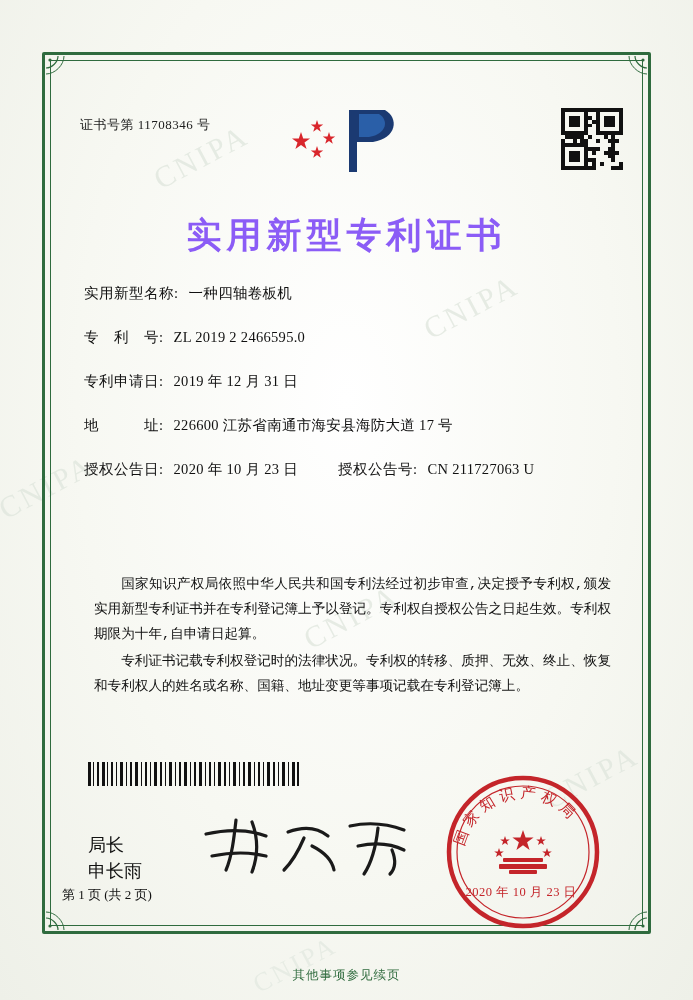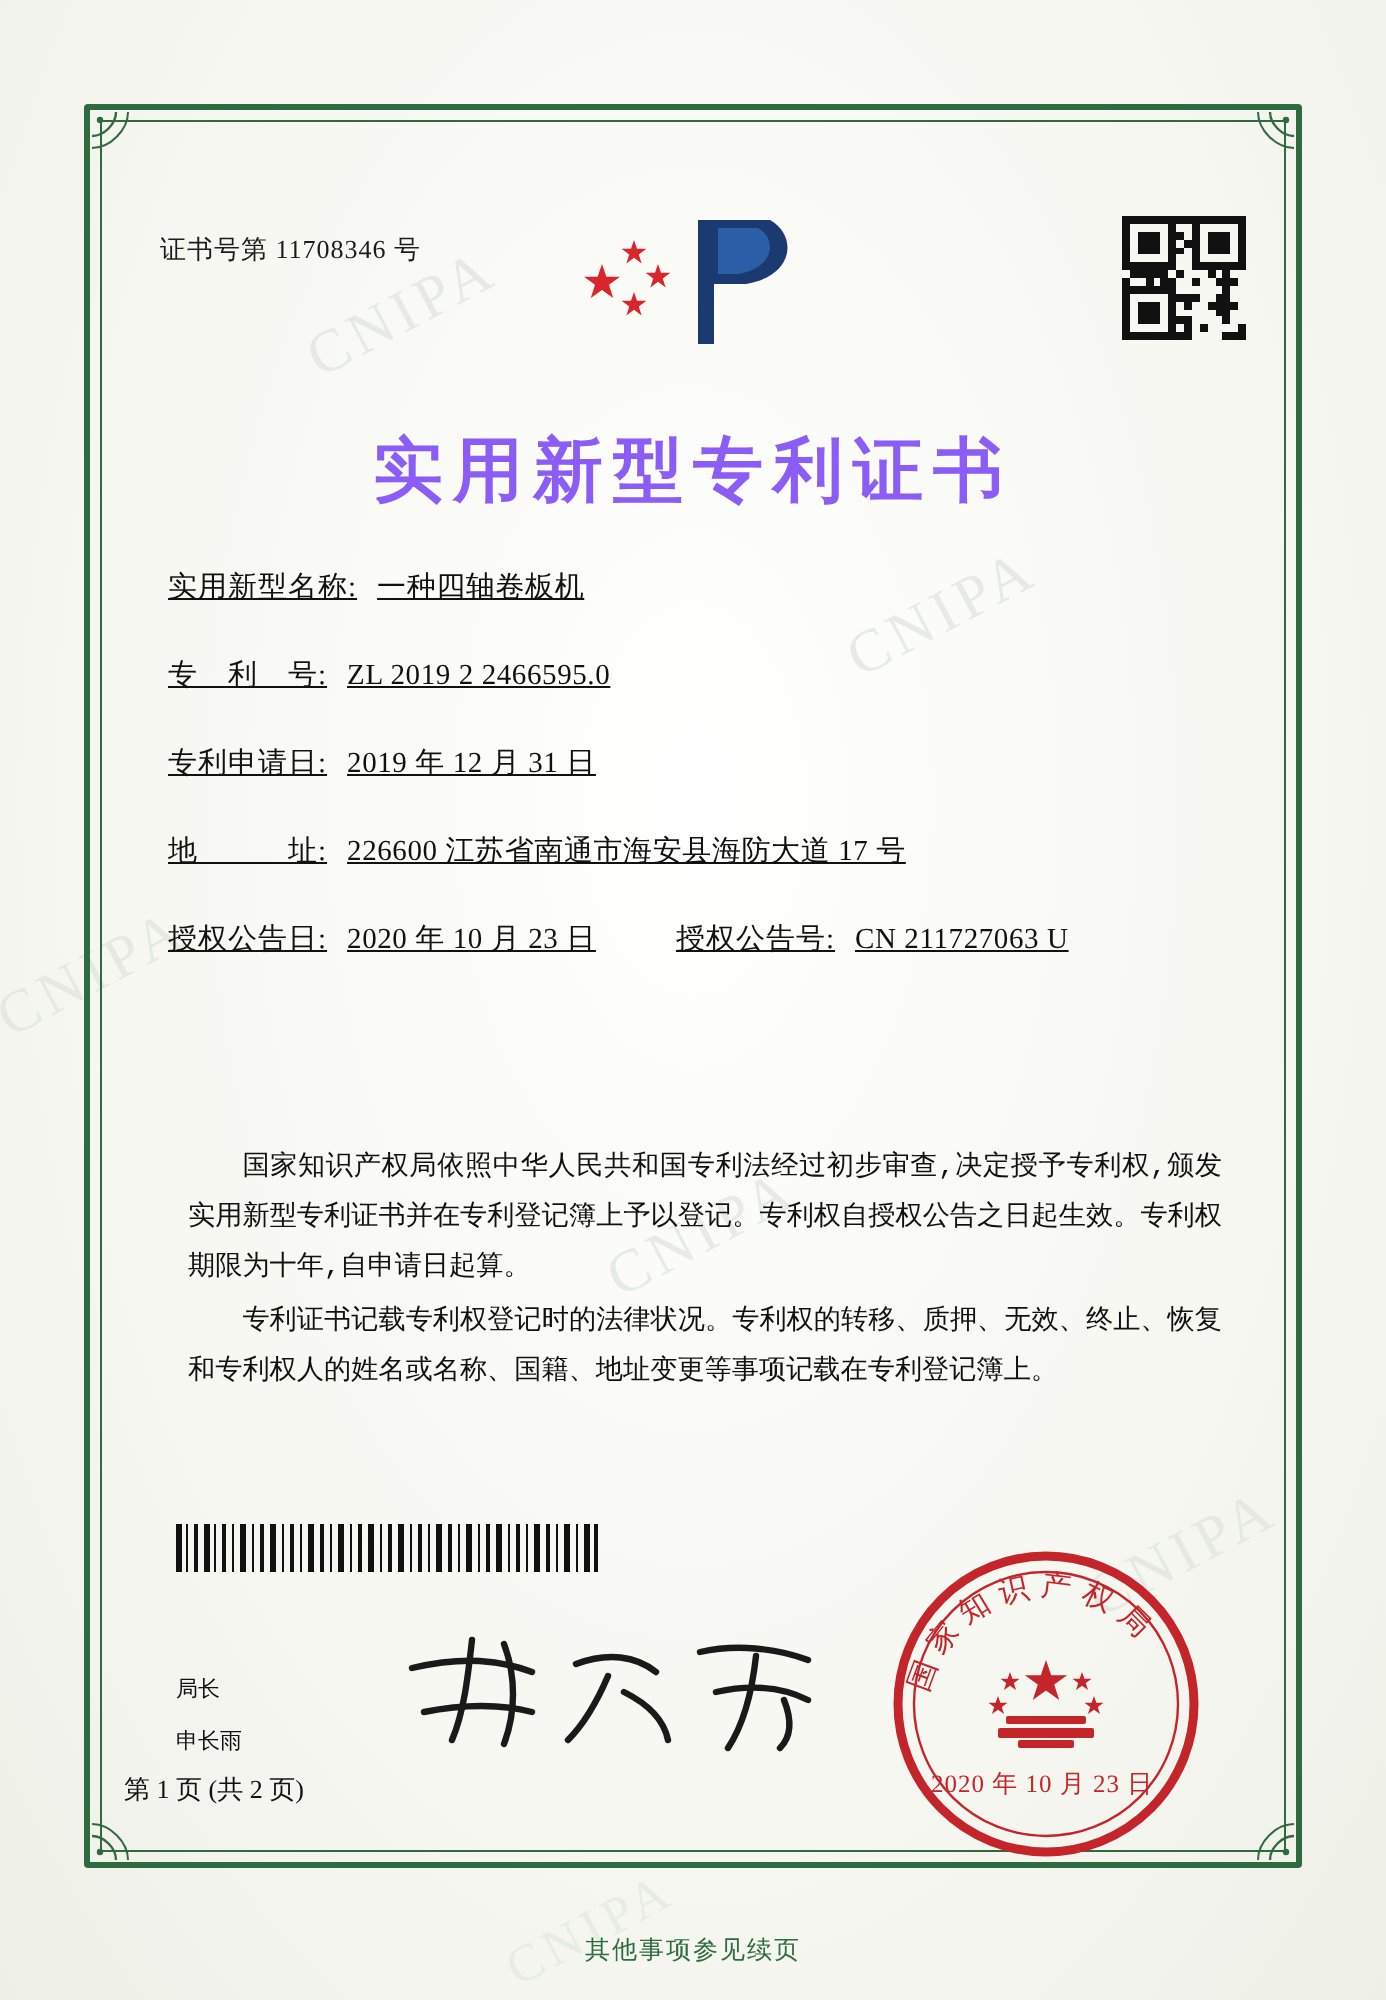--- a/index.html
+++ b/index.html
@@ -129,21 +129,20 @@
     left: 22px;
     right: 18px;
     top: 212px;
     font-size: 14.5px;
     color: #111;
   }
   .field {
     display: flex;
     align-items: baseline;
     margin-bottom: 25px;
-    text-decoration: underline;
   }
   .field .lab {
     white-space: nowrap;
     letter-spacing: .5px;
   }
   .field .val {
     margin-left: 10px;
     letter-spacing: .3px;
     text-align: right;
   }
@@ -173,21 +172,21 @@
     top: 690px;
     width: 212px;
     height: 24px;
   }
   .barcode svg { display:block; }
 
   .signer {
     position: absolute;
     left: 26px;
     top: 760px;
-    font-size: 11px;
+    font-size: 18px;
     line-height: 26px;
     color: #111;
   }
   .signature {
     position: absolute;
     left: 130px;
     top: 740px;
     width: 230px;
     height: 70px;
   }

